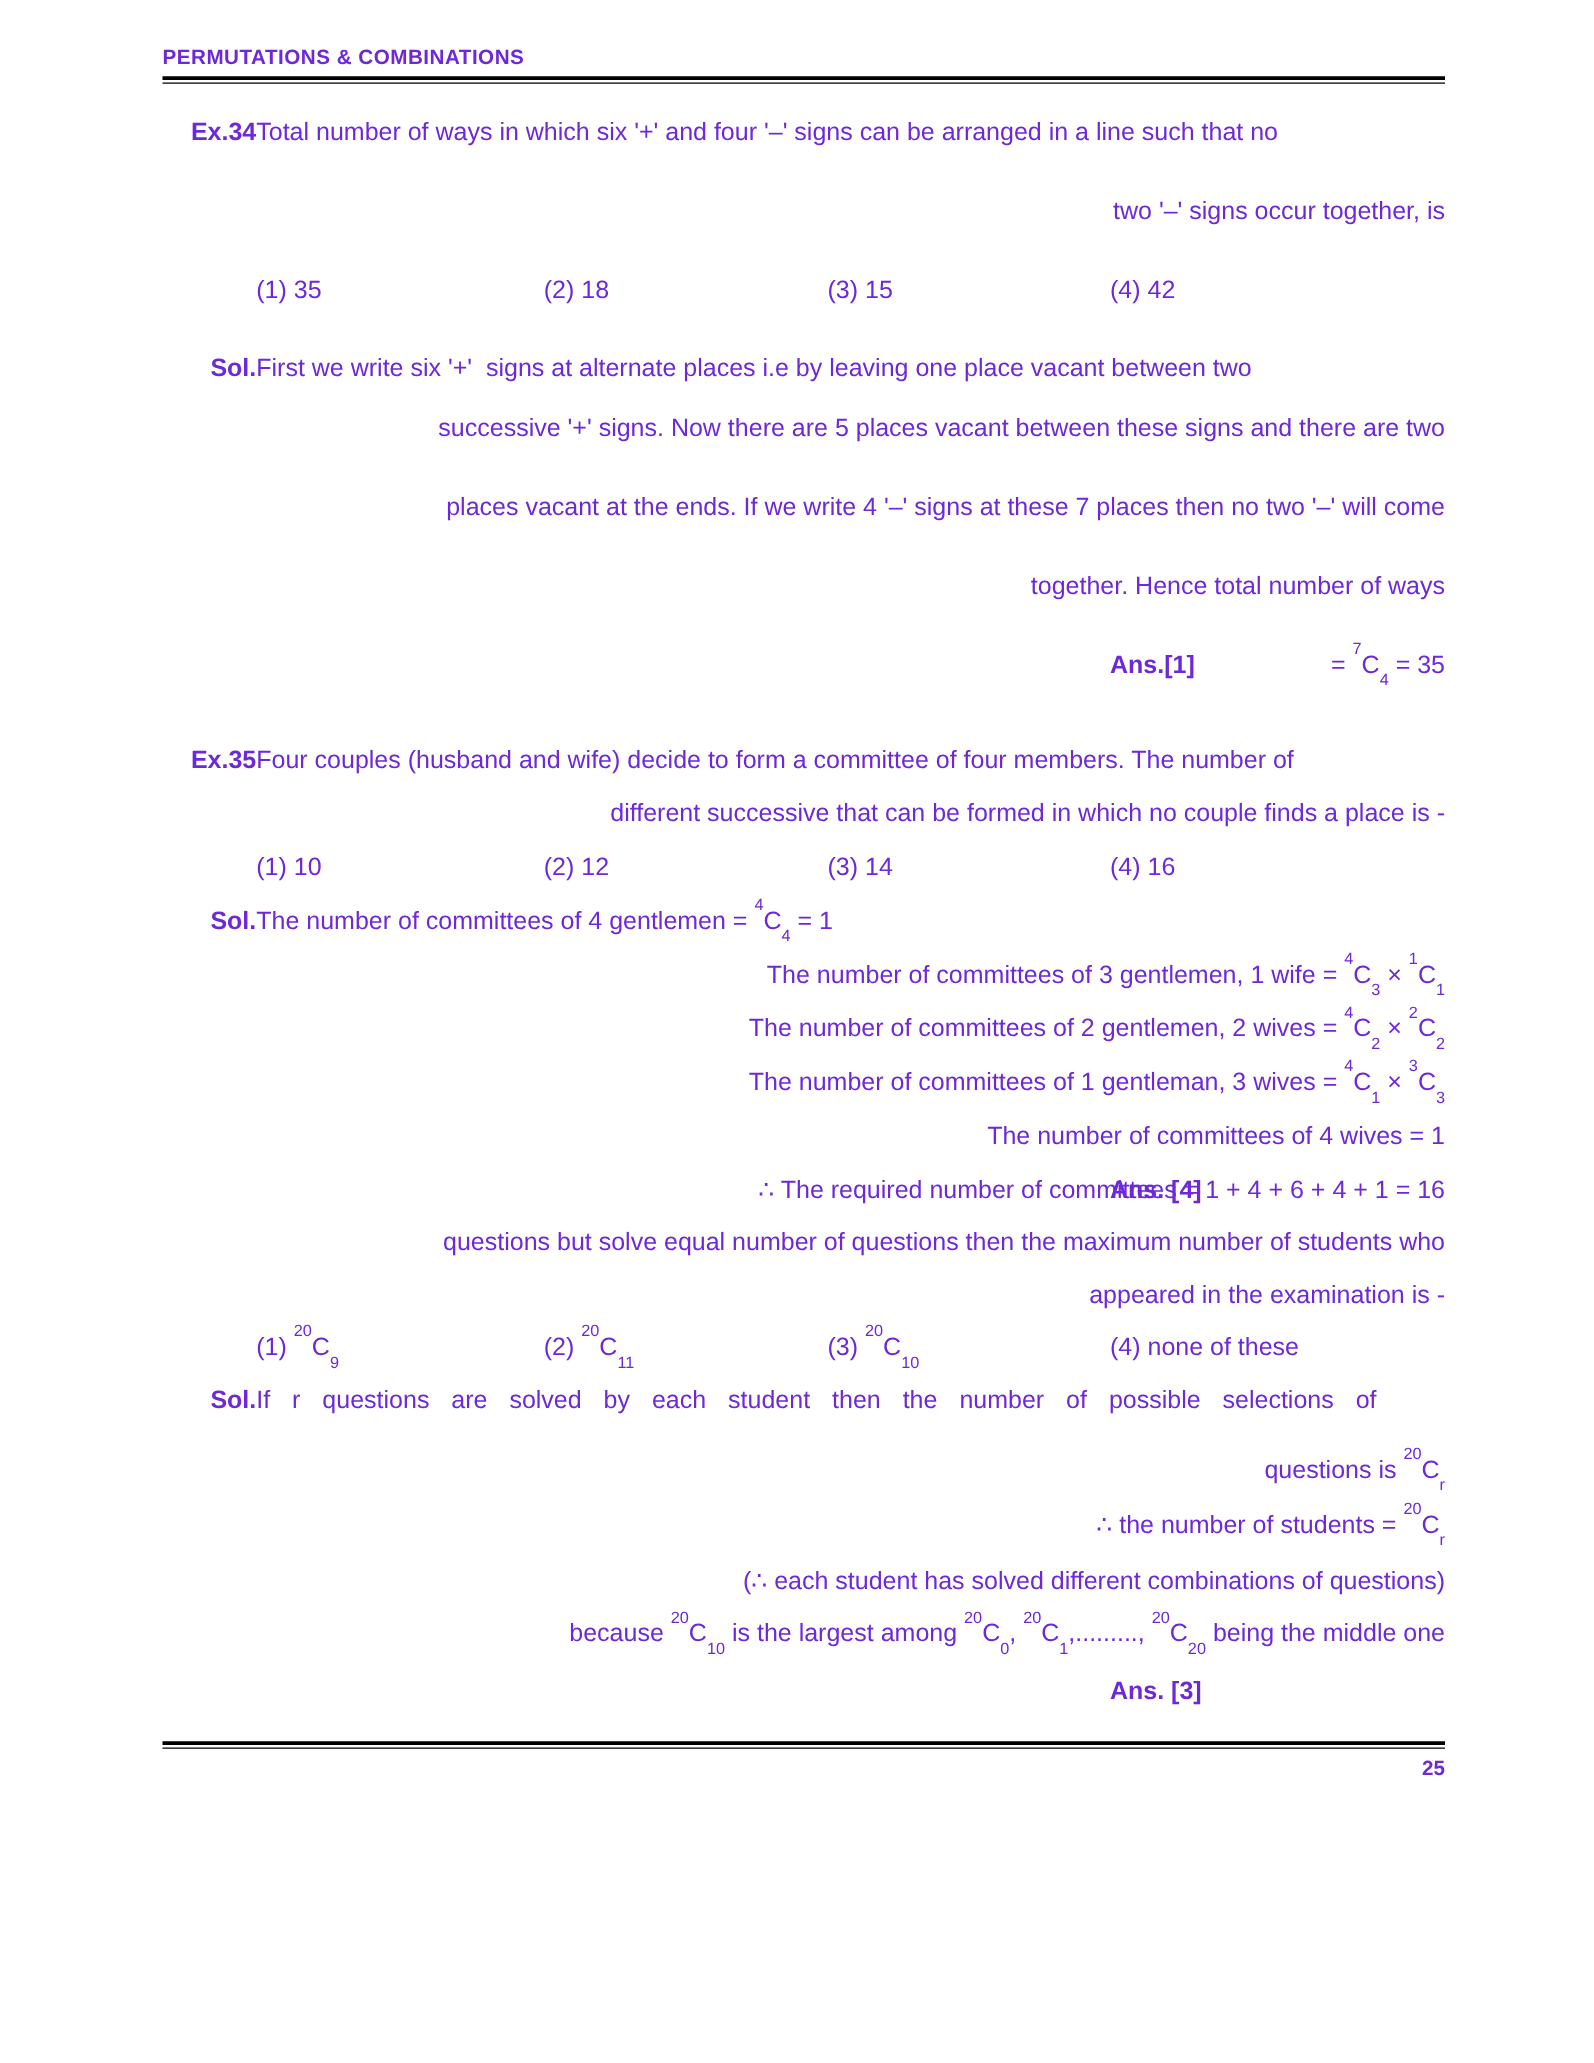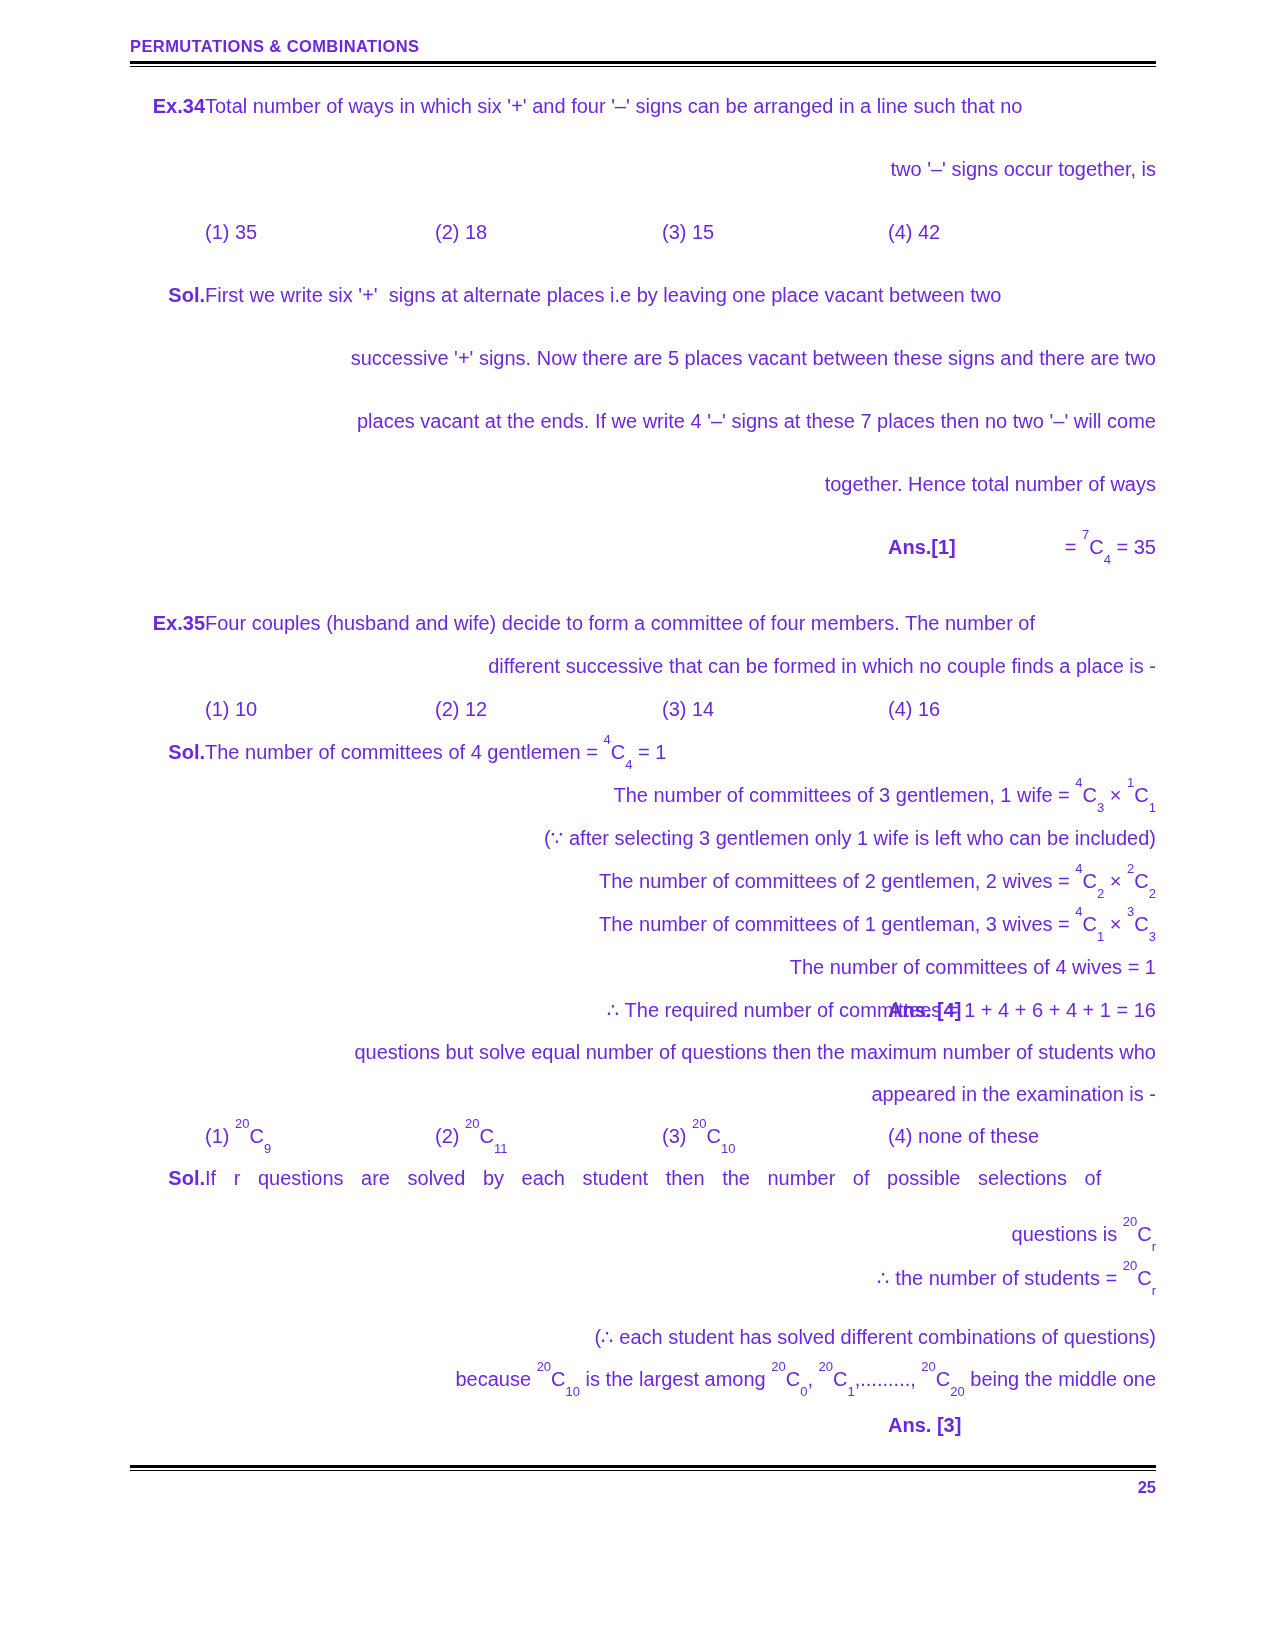--- a/index.html
+++ b/index.html
@@ -97,21 +97,21 @@
   <div class="options-grid" style="margin-top:39px">
     <span class="line">(1) 35</span>
     <span class="line">(2) 18</span>
     <span class="line">(3) 15</span>
     <span class="line">(4) 42</span>
   </div>
   <div class="row" style="margin-top:39px">
     <span class="label">Sol.</span>
     <div class="line">First we write six '+'  signs at alternate places i.e by leaving one place vacant between two</div>
   </div>
-  <div class="row padded" style="margin-top:39px">
+  <div class="row padded" style="margin-top:24px">
     <div class="line">successive '+' signs. Now there are 5 places vacant between these signs and there are two</div>
   </div>
   <div class="row padded" style="margin-top:39px">
     <div class="line">places vacant at the ends. If we write 4 '–' signs at these 7 places then no two '–' will come</div>
   </div>
   <div class="row padded" style="margin-top:39px">
     <div class="line">together. Hence total number of ways</div>
   </div>
   <div class="row padded with-ans" style="margin-top:39px">
     <div class="line">= <sup>7</sup>C<sub>4</sub> = 35</div>
@@ -130,23 +130,20 @@
     <span class="line">(2) 12</span>
     <span class="line">(3) 14</span>
     <span class="line">(4) 16</span>
   </div>
   <div class="row" style="margin-top:19px">
     <span class="label">Sol.</span>
     <div class="line">The number of committees of 4 gentlemen = <sup>4</sup>C<sub>4</sub> = 1</div>
   </div>
   <div class="row padded" style="margin-top:19px">
     <div class="line">The number of committees of 3 gentlemen, 1 wife = <sup>4</sup>C<sub>3</sub> × <sup>1</sup>C<sub>1</sub></div>
-  </div>
-  <div class="row padded" style="margin-top:19px">
-    <div class="line">(∵ after selecting 3 gentlemen only 1 wife is left who can be included)</div>
   </div>
   <div class="row padded" style="margin-top:19px">
     <div class="line">The number of committees of 2 gentlemen, 2 wives = <sup>4</sup>C<sub>2</sub> × <sup>2</sup>C<sub>2</sub></div>
   </div>
   <div class="row padded" style="margin-top:19px">
     <div class="line">The number of committees of 1 gentleman, 3 wives = <sup>4</sup>C<sub>1</sub> × <sup>3</sup>C<sub>3</sub></div>
   </div>
   <div class="row padded" style="margin-top:19px">
     <div class="line">The number of committees of 4 wives = 1</div>
   </div>
@@ -170,21 +167,21 @@
   <div class="row" style="margin-top:18px">
     <span class="label">Sol.</span>
     <div class="line justified">If r questions are solved by each student then the number of possible selections of</div>
   </div>
   <div class="row padded" style="margin-top:32px">
     <div class="line">questions is <sup>20</sup>C<sub>r</sub></div>
   </div>
   <div class="row padded" style="margin-top:20px">
     <div class="line">∴ the number of students = <sup>20</sup>C<sub>r</sub></div>
   </div>
-  <div class="row padded" style="margin-top:35px">
+  <div class="row padded" style="margin-top:21px">
     <div class="line">(∴ each student has solved different combinations of questions)</div>
   </div>
   <div class="row padded" style="margin-top:18px">
     <div class="line">because <sup>20</sup>C<sub>10</sub> is the largest among <sup>20</sup>C<sub>0</sub>, <sup>20</sup>C<sub>1</sub>,........., <sup>20</sup>C<sub>20</sub> being the middle one</div>
   </div>
   <div class="row with-ans" style="margin-top:22px; height:24px">
     <span class="ans">Ans. [3]</span>
   </div>
 
   <div class="rule footer-rule"></div>

